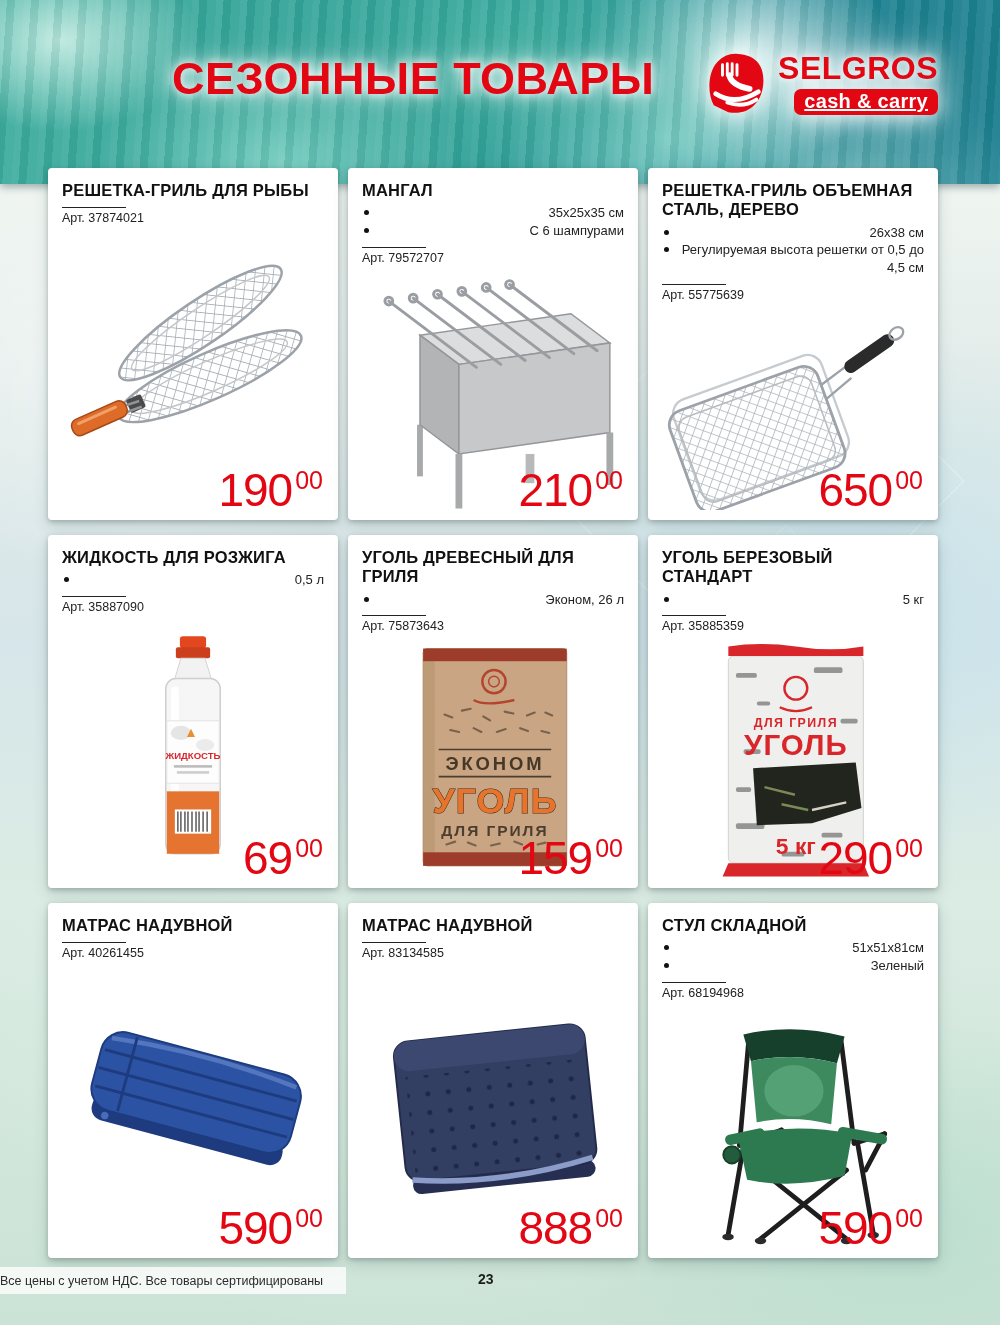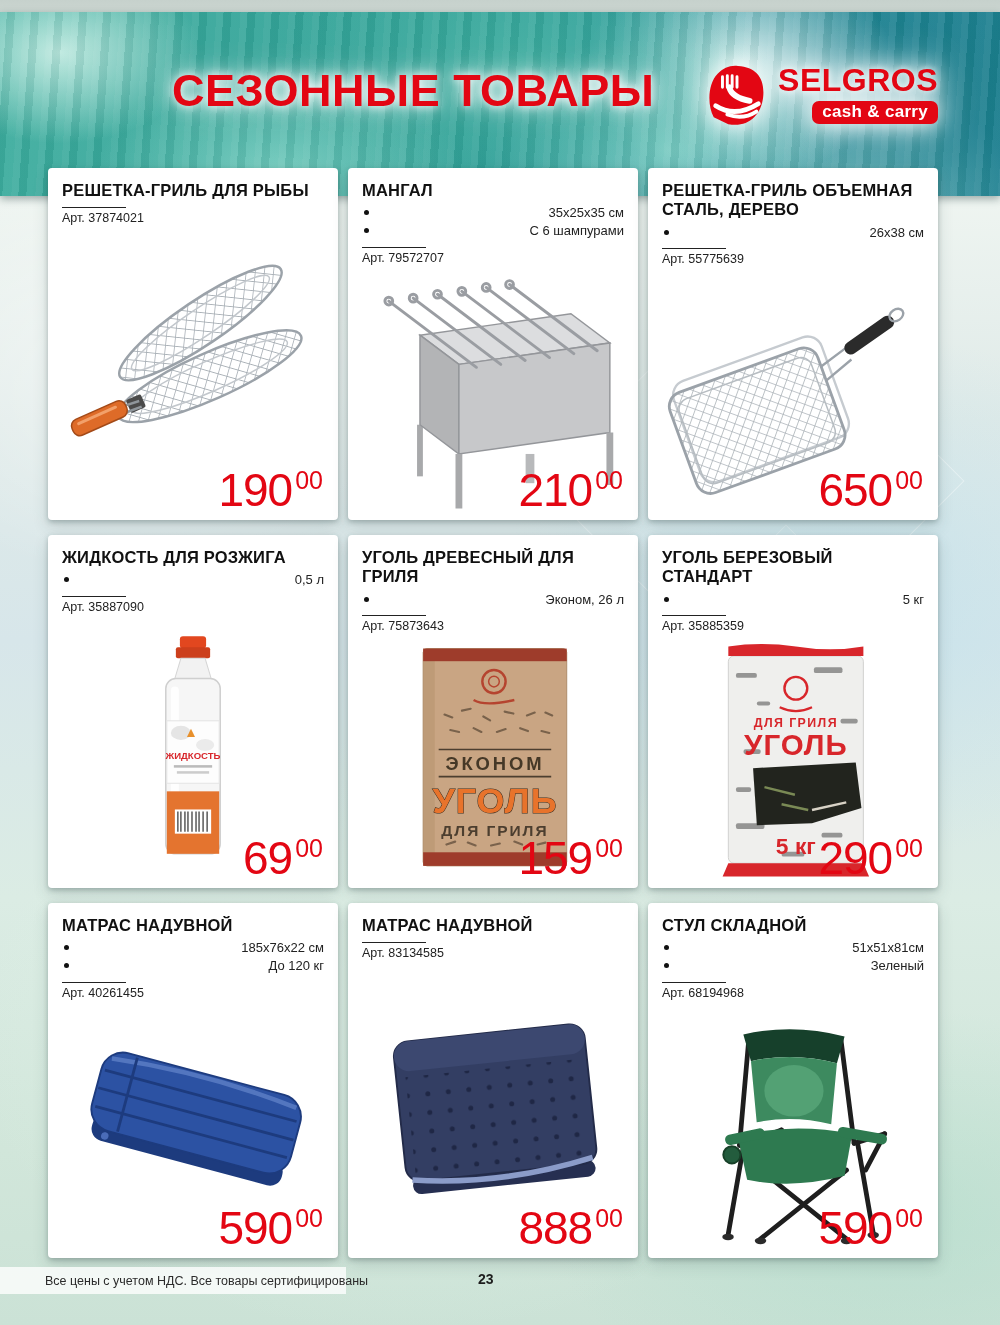--- a/index.html
+++ b/index.html
@@ -16,21 +16,21 @@
       radial-gradient(500px 380px at 85% 45%, rgba(187,224,236,.55), rgba(187,224,236,0) 70%),
       radial-gradient(600px 420px at 40% 78%, rgba(226,244,233,.65), rgba(226,244,233,0) 72%),
       radial-gradient(500px 300px at 90% 92%, rgba(170,218,200,.5), rgba(170,218,200,0) 70%),
       linear-gradient(180deg,#c6d1cc 0px,#e6eeea 70px,#eff5f1 190px,#dfeae8 420px,#d7e6ea 640px,#dbece4 900px,#d1e6da 1150px,#cbe2d6 1325px);
   }
   .deco-diamond{position:absolute;border:1.5px solid rgba(255,255,255,.38);transform:rotate(45deg);}
   .deco-1{width:300px;height:300px;left:600px;top:330px;}
   .deco-2{width:170px;height:170px;left:700px;top:560px;border-color:rgba(255,255,255,.28);}
   
   .banner{
-    position:absolute;left:0;top:12px;width:1000px;height:184px;
+    position:absolute;left:0;top:0;width:1000px;height:184px;
     background:
       radial-gradient(200px 130px at 6% 22%, rgba(205,240,231,.9), rgba(205,240,231,0) 70%),
       radial-gradient(260px 160px at 28% 88%, rgba(127,210,196,.85), rgba(127,210,196,0) 70%),
       radial-gradient(320px 210px at 52% 28%, rgba(64,175,160,.9), rgba(64,175,160,0) 75%),
       radial-gradient(250px 170px at 67% 75%, rgba(150,220,209,.8), rgba(150,220,209,0) 70%),
       radial-gradient(220px 160px at 74% 30%, rgba(240,252,250,.9), rgba(240,252,250,0) 70%),
       radial-gradient(400px 240px at 94% 40%, rgba(26,125,140,.95), rgba(26,125,140,0) 78%),
       radial-gradient(220px 150px at 86% 95%, rgba(188,233,226,.8), rgba(188,233,226,0) 70%),
       linear-gradient(100deg,#3fae9f,#2f9f96 45%,#27909b 72%,#1e8093);
     box-shadow:0 3px 8px rgba(30,60,60,.4);
@@ -48,22 +48,22 @@
   }
   .logo{
     position:absolute;right:62px;top:52px;display:flex;align-items:flex-start;gap:10px;
     filter:drop-shadow(0 0 10px rgba(255,255,255,.9)) drop-shadow(0 0 18px rgba(255,255,255,.7));
   }
   .logo-shield{width:62px;height:66px;}
   .logo-text{display:flex;flex-direction:column;align-items:flex-end;}
   .logo-name{font-size:32px;font-weight:800;color:#e30613;letter-spacing:.5px;line-height:1;
     text-shadow:0 0 6px rgba(255,255,255,.9);}
   .logo-tagline{
-    margin-top:5px;background:#e30613;color:#ffffff;font-size:17px;font-weight:700;
-    padding:2px 10px 4px;border-radius:7px;line-height:1;letter-spacing:.3px;
+    margin-top:5px;background:#e30613;color:#ffffff;font-size:20px;font-weight:700;
+    padding:2px 10px 4px;border-radius:7px;line-height:1;letter-spacing:.3px;text-decoration:underline;
   }
   
   .cards{
     position:absolute;left:48px;top:168px;width:890px;
     display:grid;grid-template-columns:290px 290px 290px;grid-template-rows:352px 353px 355px;
     column-gap:10px;row-gap:15px;
   }
   .card{
     background:#ffffff;border-radius:4px;box-sizing:border-box;
     box-shadow:0 2px 5px rgba(45,70,70,.30),0 7px 16px rgba(45,70,70,.16);
@@ -80,21 +80,21 @@
   .price{
     position:absolute;right:15px;bottom:7px;display:flex;align-items:flex-start;
     color:#e30613;font-weight:400;line-height:1;letter-spacing:-1px;z-index:2;
   }
   .price-int{font-size:46px;}
   .price-cents{font-size:25px;margin-left:3px;margin-top:1px;letter-spacing:0;}
   
   .footer-bar{
     position:absolute;left:0;top:1267px;width:346px;height:27px;
     background:rgba(255,255,255,.78);display:flex;align-items:center;
-    padding-left:45px;box-sizing:border-box;
+    box-sizing:border-box;
   }
   .footer-note{font-size:12.5px;color:#2b2b2b;white-space:nowrap;}
   .page-number{position:absolute;left:478px;top:1271px;font-size:14px;font-weight:700;color:#1d1d1d;}
   text{font-family:"Liberation Sans", sans-serif;}
 </style>
 </head>
 <body>
 
 <div class="page-bg"></div>
 <div class="deco-diamond deco-1"></div>
@@ -190,20 +190,21 @@
     <div class="price">
       <span class="price-int">210</span>
       <span class="price-cents">00</span>
     </div>
   </article>
 
   <article class="card">
     <h2 class="card-title">РЕШЕТКА-ГРИЛЬ ОБЪЕМНАЯ СТАЛЬ, ДЕРЕВО</h2>
     <ul class="specs">
       <li>26x38 см</li>
+      <li>Регулируемая высота решетки от 0,5 до 4,5 см</li>
     </ul>
     <div class="divider"></div>
     <div class="art">Арт. 55775639</div>
     <div class="product-image">
       <svg viewBox="0 0 280 200" preserveAspectRatio="xMidYMid meet">
         <g transform="rotate(-20 120 120)">
           <rect x="22" y="60" width="168" height="114" rx="16" fill="none" stroke="#c6cbd0" stroke-width="2.5"></rect>
           <rect x="14" y="70" width="168" height="114" rx="16" fill="url(#mesh1)" stroke="#9ba2a9" stroke-width="3"></rect>
           <rect x="23" y="79" width="150" height="96" rx="12" fill="none" stroke="#b7bdc2" stroke-width="1.6"></rect>
           <path d="M182 96 L215 86 M182 112 L215 100" stroke="#9ba2a9" stroke-width="2.5"></path>
@@ -322,24 +323,20 @@
       </svg>
     </div>
     <div class="price">
       <span class="price-int">290</span>
       <span class="price-cents">00</span>
     </div>
   </article>
 
   <article class="card">
     <h2 class="card-title">МАТРАС НАДУВНОЙ</h2>
-    <ul class="specs">
-      <li>185x76x22 см</li>
-      <li>До 120 кг</li>
-    </ul>
     <div class="divider"></div>
     <div class="art">Арт. 40261455</div>
     <div class="product-image">
       <svg viewBox="0 0 280 205" preserveAspectRatio="xMidYMid meet">
         <g transform="rotate(15 140 102)">
           <rect x="36" y="116" width="210" height="28" rx="13" fill="#1d3b7e"></rect>
           <rect x="30" y="46" width="220" height="86" rx="24" fill="#2c52a3" stroke="#1d3b7e" stroke-width="2"></rect>
           <path d="M34 70 H246 M32 90 H248 M34 110 H246" stroke="#1d3b7e" stroke-width="3"></path>
           <path d="M38 56 Q140 44 242 56" stroke="#5b7cc4" stroke-width="5" fill="none" opacity=".85"></path>
           <path d="M64 48 V130" stroke="#1d3b7e" stroke-width="3"></path>

